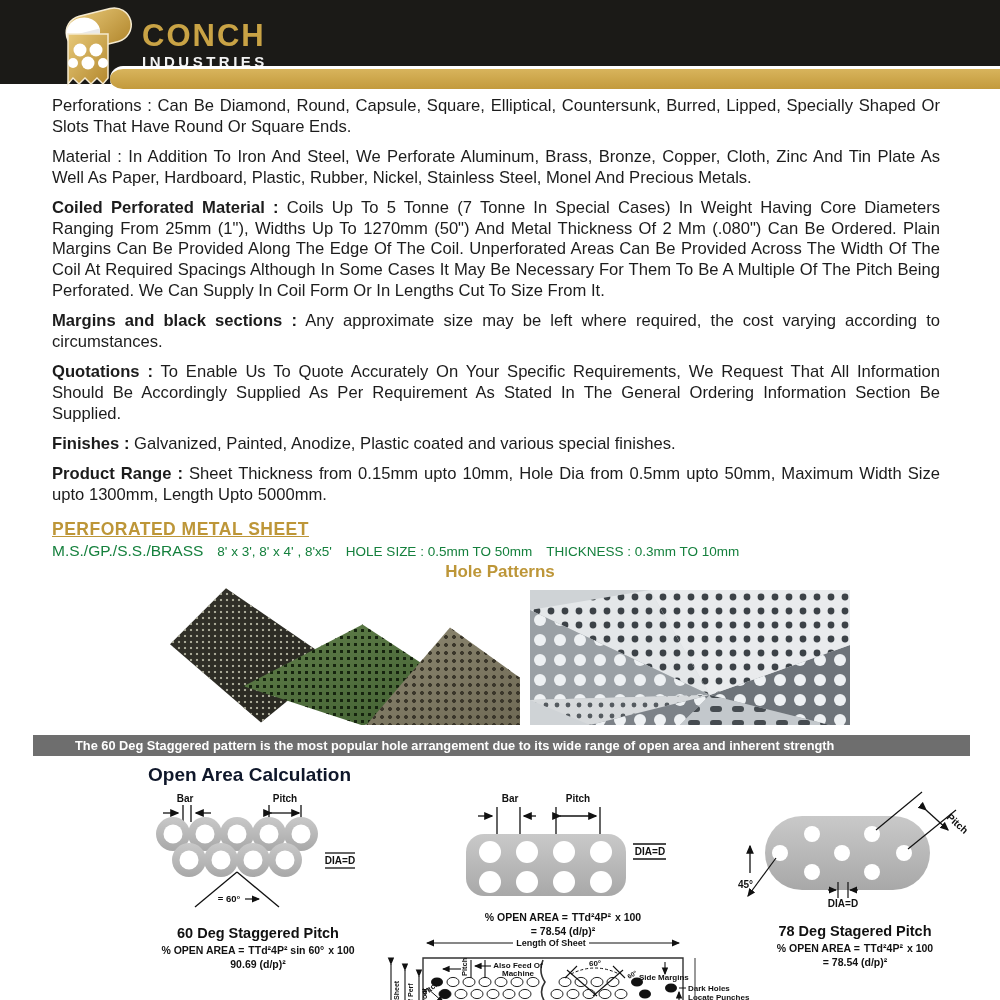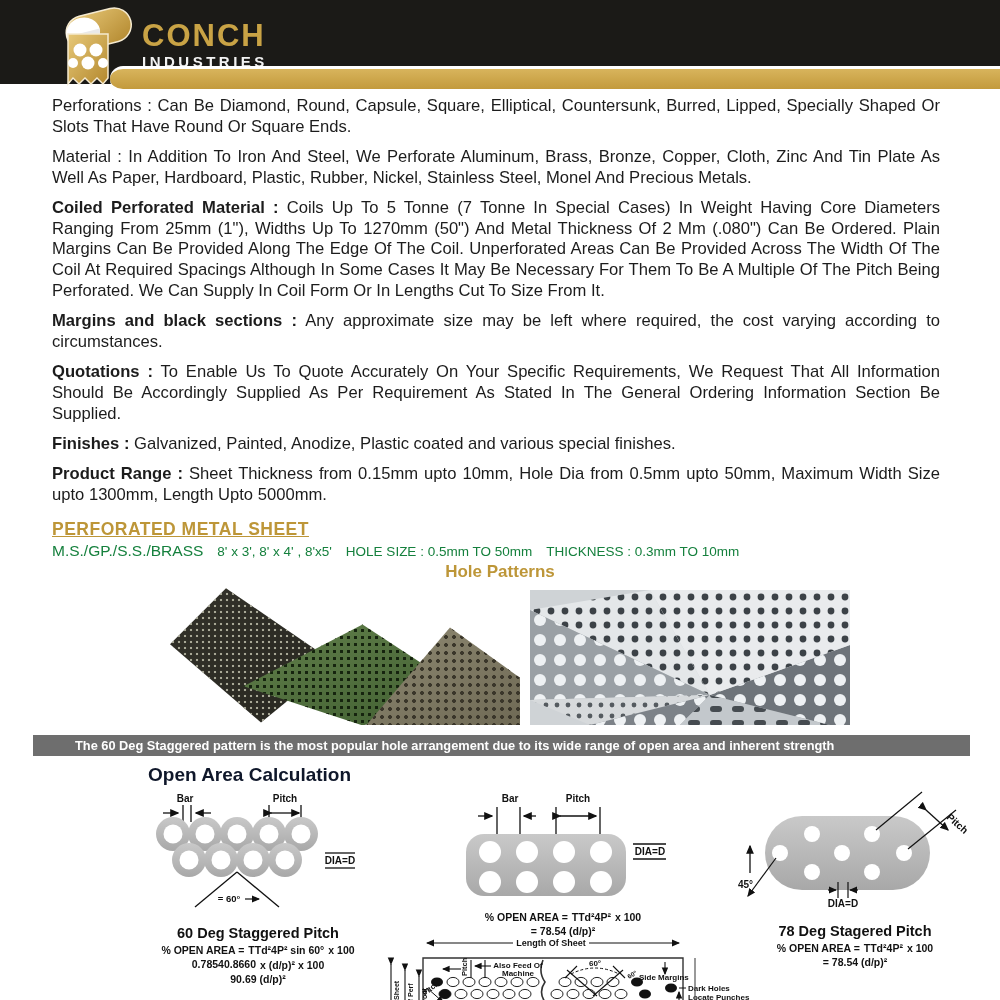--- a/index.html
+++ b/index.html
@@ -202,28 +202,20 @@
             <span>TTd²</span>
             <span class="bar"></span>
             <span>4</span>
           </span>
         <span class="bar"></span>
         <span>P²  sin 60°</span>
       </span>
       <span>x 100</span>
     </div>
     <div class="fnote">
-      <span class="vfrac">
-          <span>0.7854</span>
-          <span class="bar"></span>
-          <span>0.8660</span>
-        </span>
-      <span>x (d/p)² x 100</span>
-    </div>
-    <div class="fnote">
         <span>90.69 (d/p)²</span>
       </div>
   </div>
 
   <div class="col col2">
     <svg width="230" height="112" viewBox="0 0 230 112">
       <text x="62" y="10" font-size="10" font-weight="bold" fill="#111" text-anchor="middle">Bar</text>
       <line x1="30" y1="24" x2="44" y2="24" stroke="#111" stroke-width="1.3" marker-end="url(#ah)"></line>
       <line x1="49" y1="15" x2="49" y2="45" stroke="#111" stroke-width="1.3"></line>
       <line x1="72" y1="15" x2="72" y2="45" stroke="#111" stroke-width="1.3"></line>

